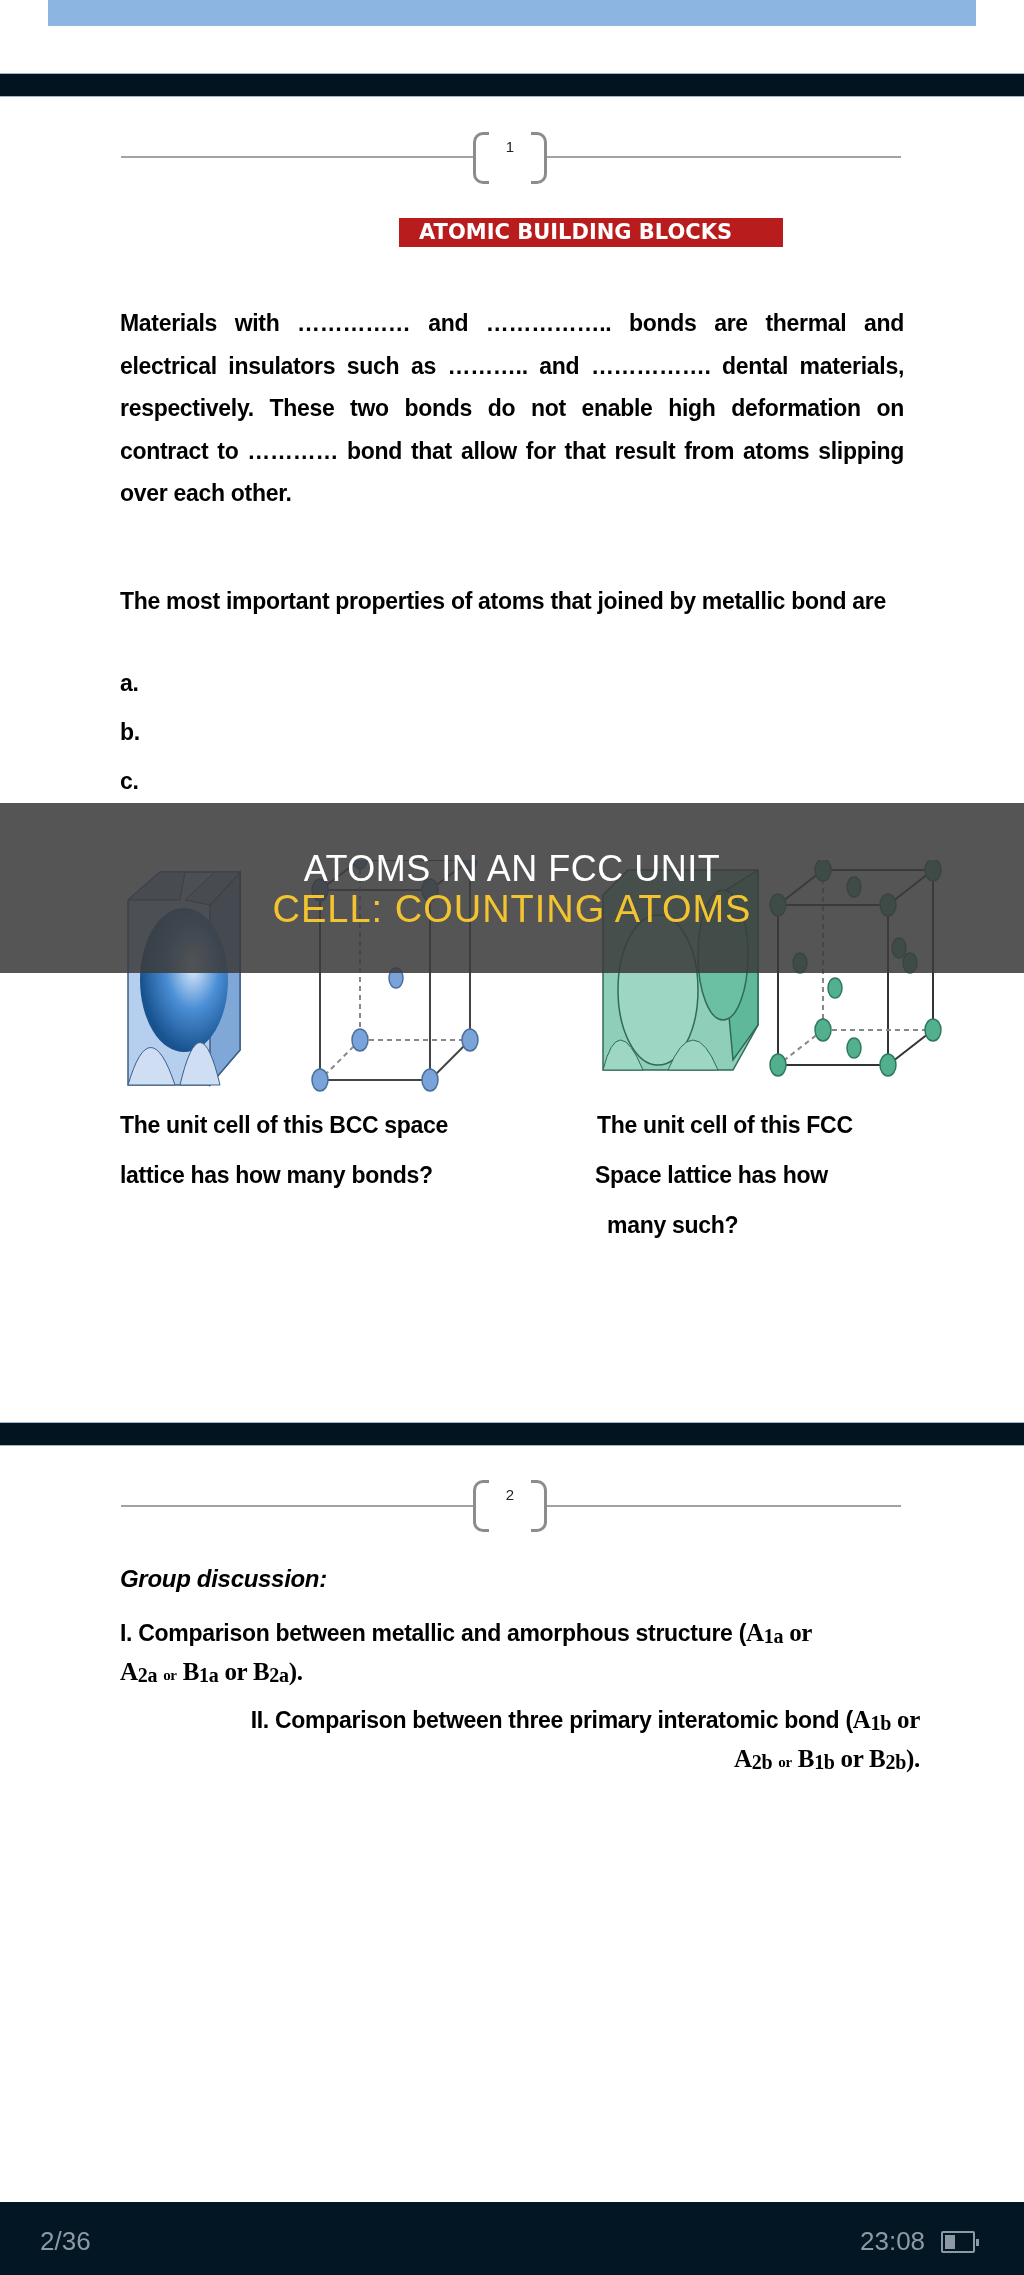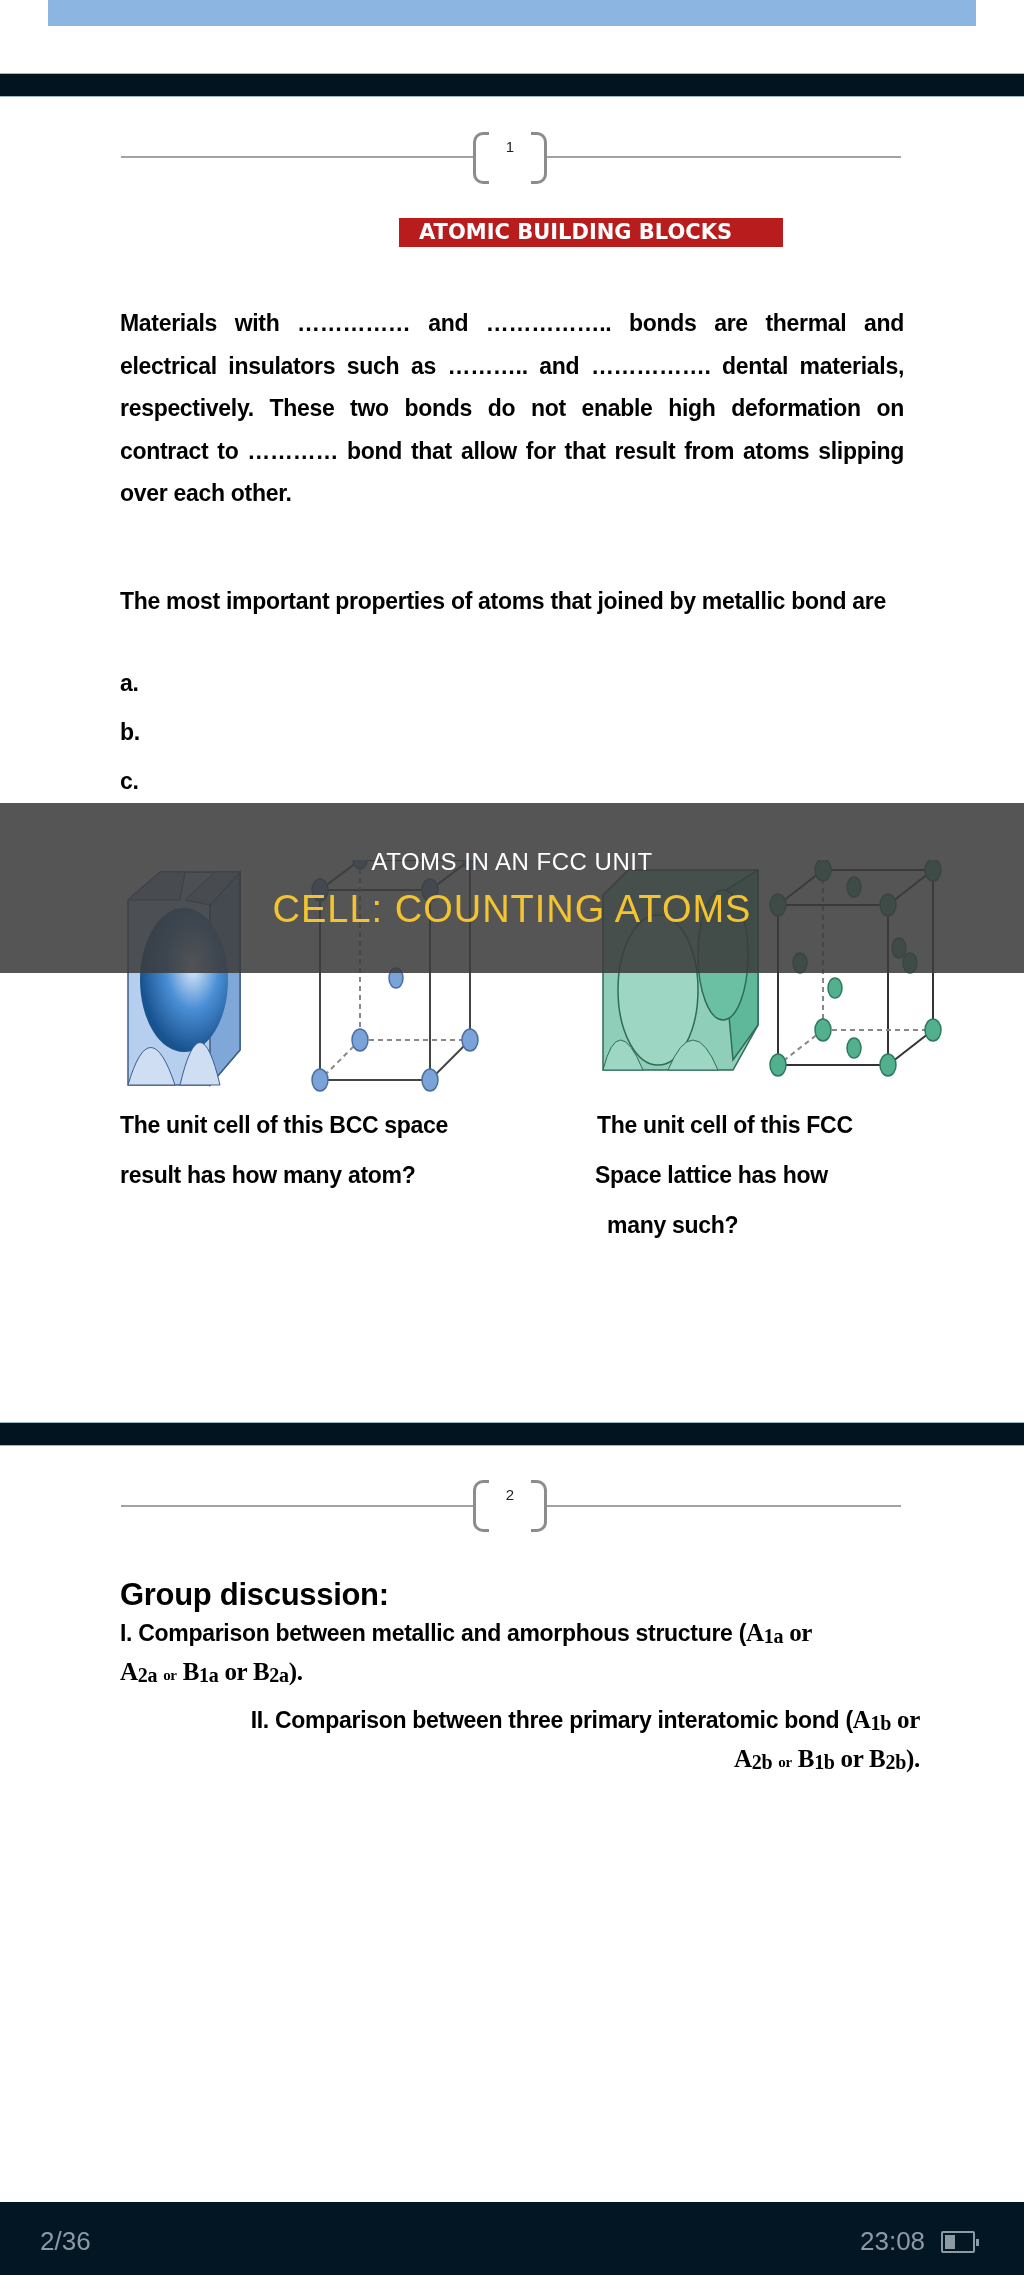--- a/index.html
+++ b/index.html
@@ -12,24 +12,24 @@
   .pn-bracket { width: 16px; height: 52px; border: 3px solid #8c8c8c; }
   .pn-bracket.l { border-right: none; border-radius: 10px 0 0 10px; }
   .pn-bracket.r { border-left: none; border-radius: 0 10px 10px 0; }
   .pn-num { font-size: 15px; color: #222; width: 40px; text-align: center; }
   .title-box { left: 399px; top: 218px; width: 384px; height: 29px; background: #b91c1c; color: #fff;
     font-family: "DejaVu Sans", sans-serif; font-weight: bold; font-size: 21px; line-height: 29px; padding-left: 20px; letter-spacing: 0px; }
   .para { left: 120px; width: 784px; font-weight: bold; font-size: 23px; line-height: 42.5px; text-align: justify; text-align-last: left; letter-spacing: -0.3px; }
   .txt { left: 120px; font-weight: bold; font-size: 23px; letter-spacing: -0.3px; }
   .q-block { left: 120px; width: 780px; font-weight: bold; font-size: 23px; line-height: 34px; letter-spacing: -0.3px; }
   .overlay { left: 0; top: 803px; width: 1024px; height: 170px; background: rgba(60,60,60,0.87); }
-  .ov-1 { left: 0; top: 848px; width: 1024px; text-align: center; color: #ffffff; font-size: 24px; letter-spacing: 0.5px; }
+  .ov-1 { left: 0; top: 848px; width: 1024px; text-align: center; color: #ffffff; font-size: 36px; letter-spacing: 0.5px; }
   .ov-2 { left: 0; top: 888px; width: 1024px; text-align: center; color: #f4c430; font-size: 38px; letter-spacing: 1px; }
   .caption { font-weight: bold; font-size: 23px; letter-spacing: -0.3px; white-space: nowrap; }
-  .gd { left: 120px; top: 1565px; font-weight: bold; font-size: 31px; letter-spacing: -0.3px; margin-top: 12px; }
+  .gd { left: 120px; top: 1565px; font-weight: bold; font-style: italic; font-size: 24px; letter-spacing: -0.3px; }
   .item { left: 120px; width: 800px; font-weight: bold; font-size: 23px; line-height: 36px; letter-spacing: -0.3px; }
   .serif { font-family: "Liberation Serif", "DejaVu Serif", serif; font-size: 25px; }
   .serif sub { font-size: 20px; vertical-align: -2px; }
   .small-or { font-family: "Liberation Serif", serif; font-size: 15px; }
   .bottom-bar { left: 0; top: 2202px; width: 1024px; height: 73px; background: #021623; }
   .page-ind { left: 40px; top: 2226px; color: #8d9aa4; font-size: 26px; }
   .clock { left: 860px; top: 2226px; color: #8d9aa4; font-size: 26px; }
   .battery { left: 941px; top: 2231px; width: 34px; height: 22px; border: 2px solid #8d9aa4; border-radius: 2px; }
   .battery::before { content: ""; position: absolute; left: 2px; top: 2px; width: 10px; height: 14px; background: #8d9aa4; }
   .battery::after { content: ""; position: absolute; right: -6px; top: 6px; width: 3px; height: 7px; background: #8d9aa4; }
@@ -137,21 +137,21 @@
       <ellipse cx="237" cy="128" rx="7" ry="10"></ellipse>
       <ellipse cx="225" cy="170" rx="8" ry="11"></ellipse>
       <ellipse cx="335" cy="170" rx="8" ry="11"></ellipse>
       <ellipse cx="256" cy="188" rx="7" ry="10"></ellipse>
       <ellipse cx="180" cy="205" rx="8" ry="11"></ellipse>
       <ellipse cx="290" cy="205" rx="8" ry="11"></ellipse>
     </g>
   </svg>
 
   <div class="abs caption" style="left:120px; top:1112px;">The unit cell of this BCC space</div>
-  <div class="abs caption" style="left:120px; top:1162px;">result has how many atom?</div>
+  <div class="abs caption" style="left:120px; top:1162px;">lattice has how many bonds?</div>
   <div class="abs caption" style="left:597px; top:1112px;">The unit cell of this FCC</div>
   <div class="abs caption" style="left:595px; top:1162px;">Space lattice has how</div>
   <div class="abs caption" style="left:607px; top:1212px;">many such?</div>
 </div>
 
 <div class="abs overlay"></div>
 <div class="abs ov-1">ATOMS IN AN FCC UNIT</div>
 <div class="abs ov-2">CELL: COUNTING ATOMS</div>
 
 <div class="abs page-sep" style="top:1422px;"></div>

